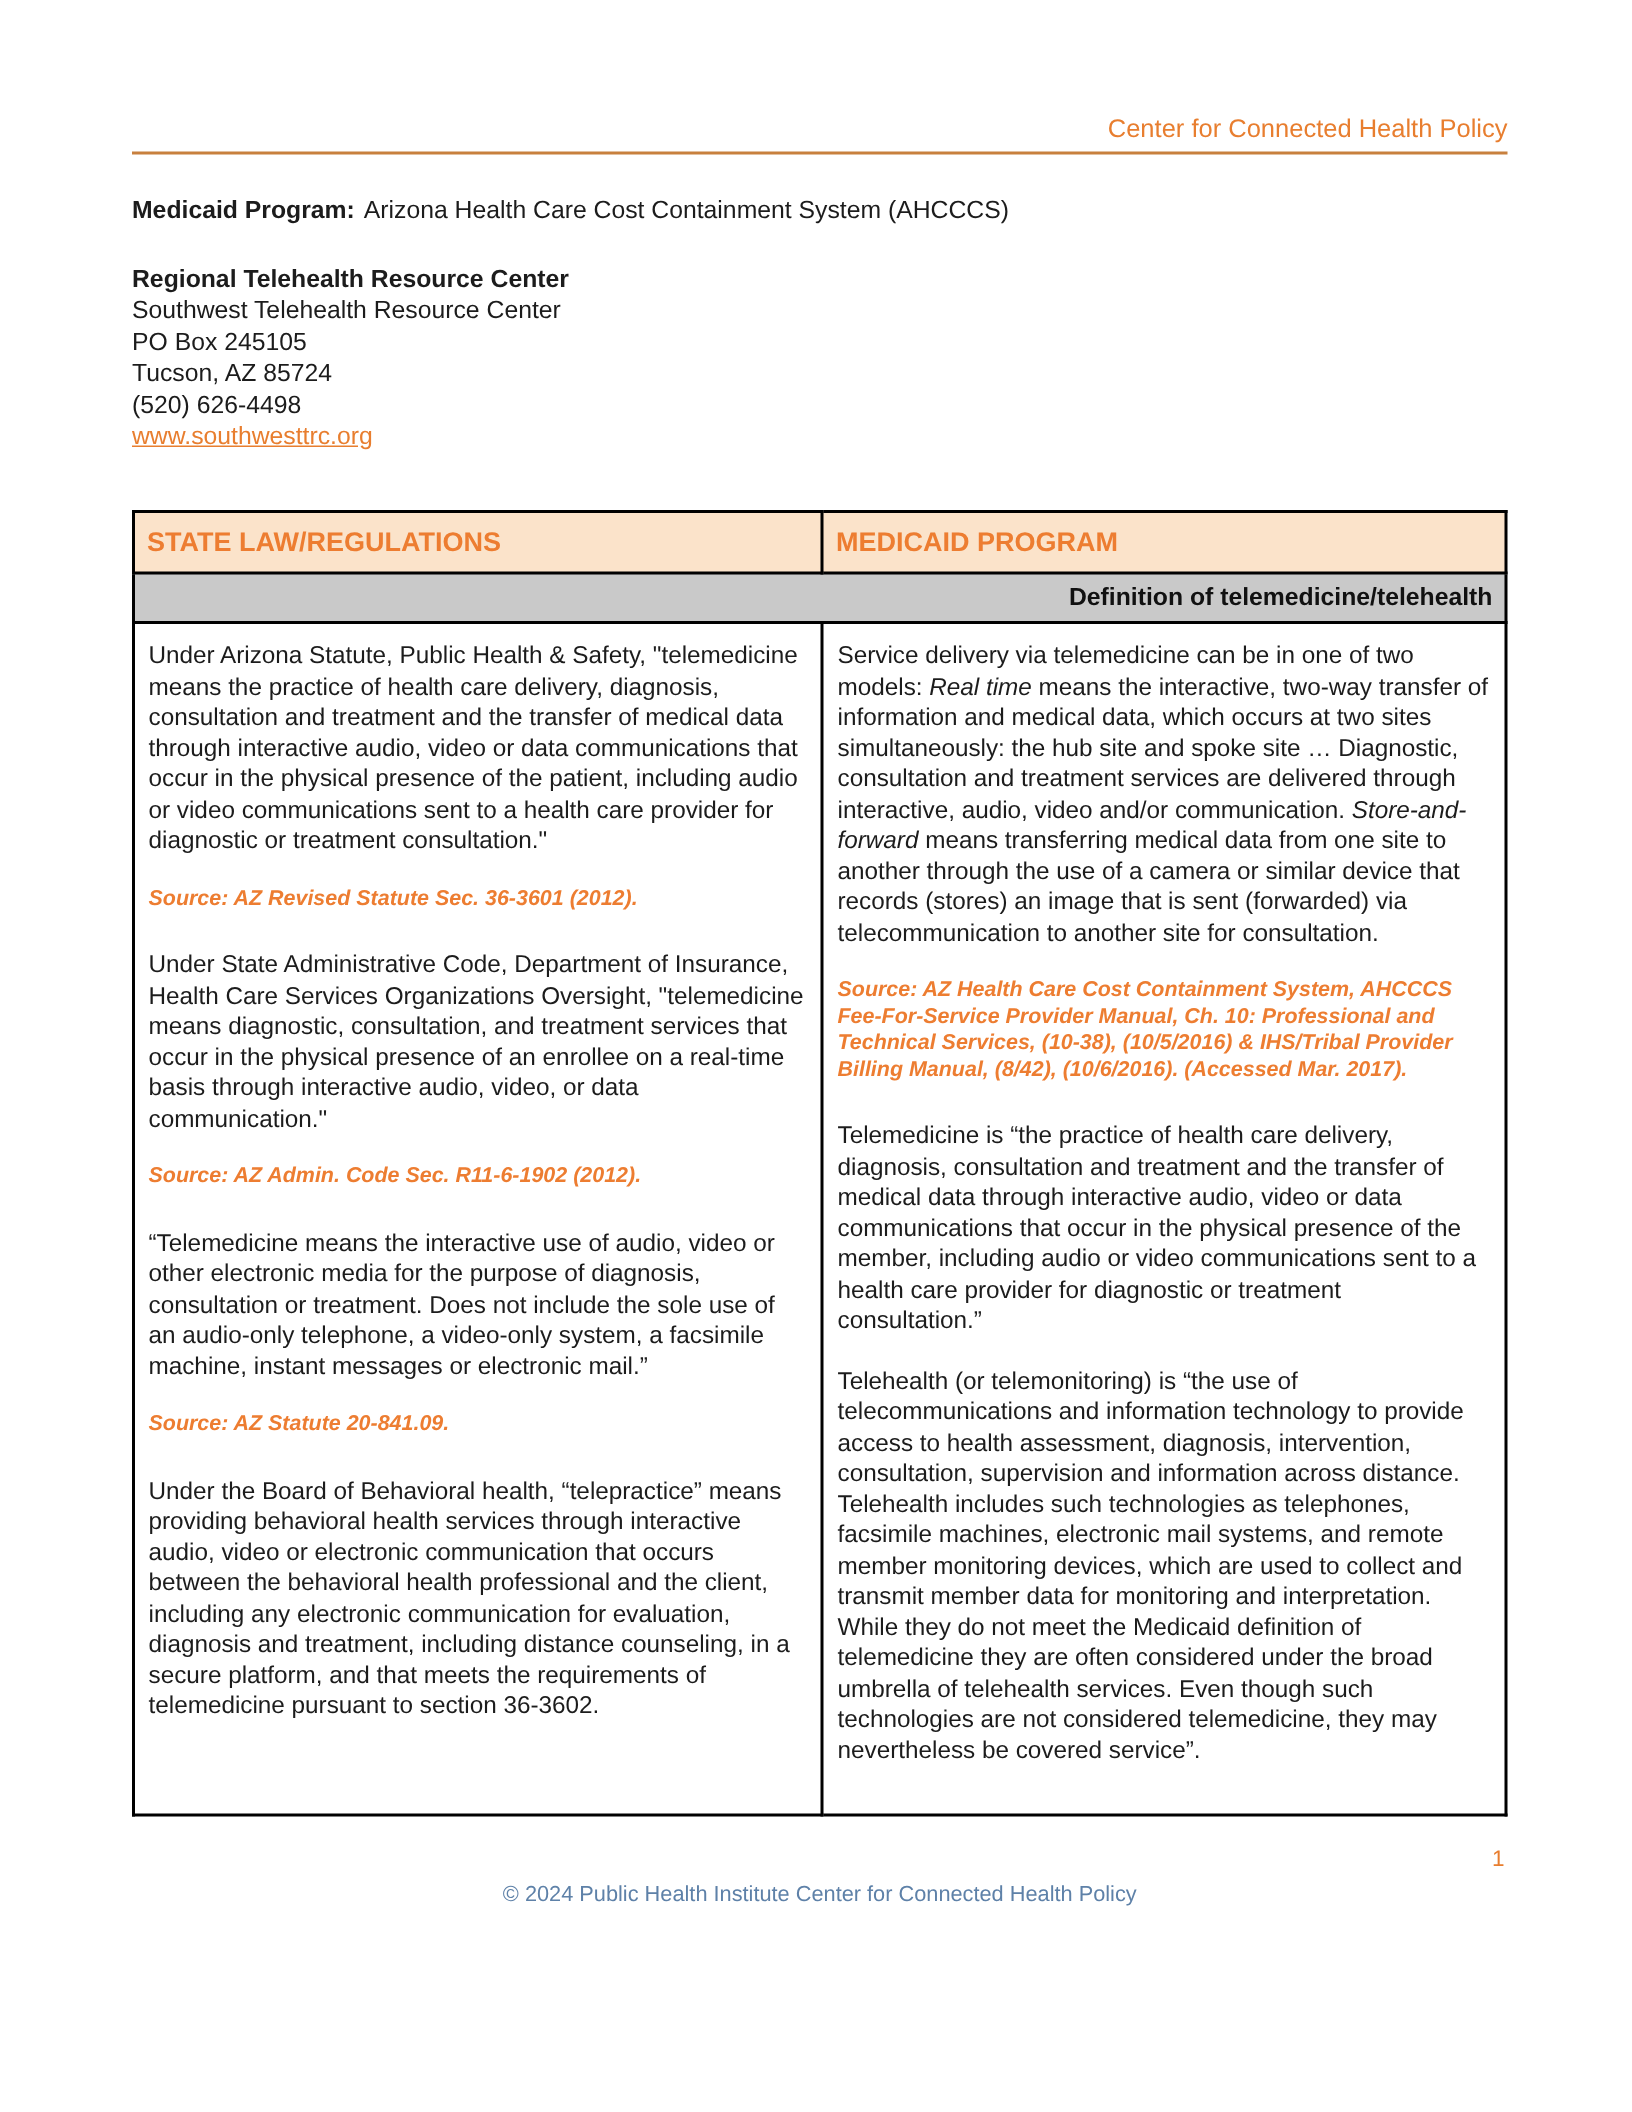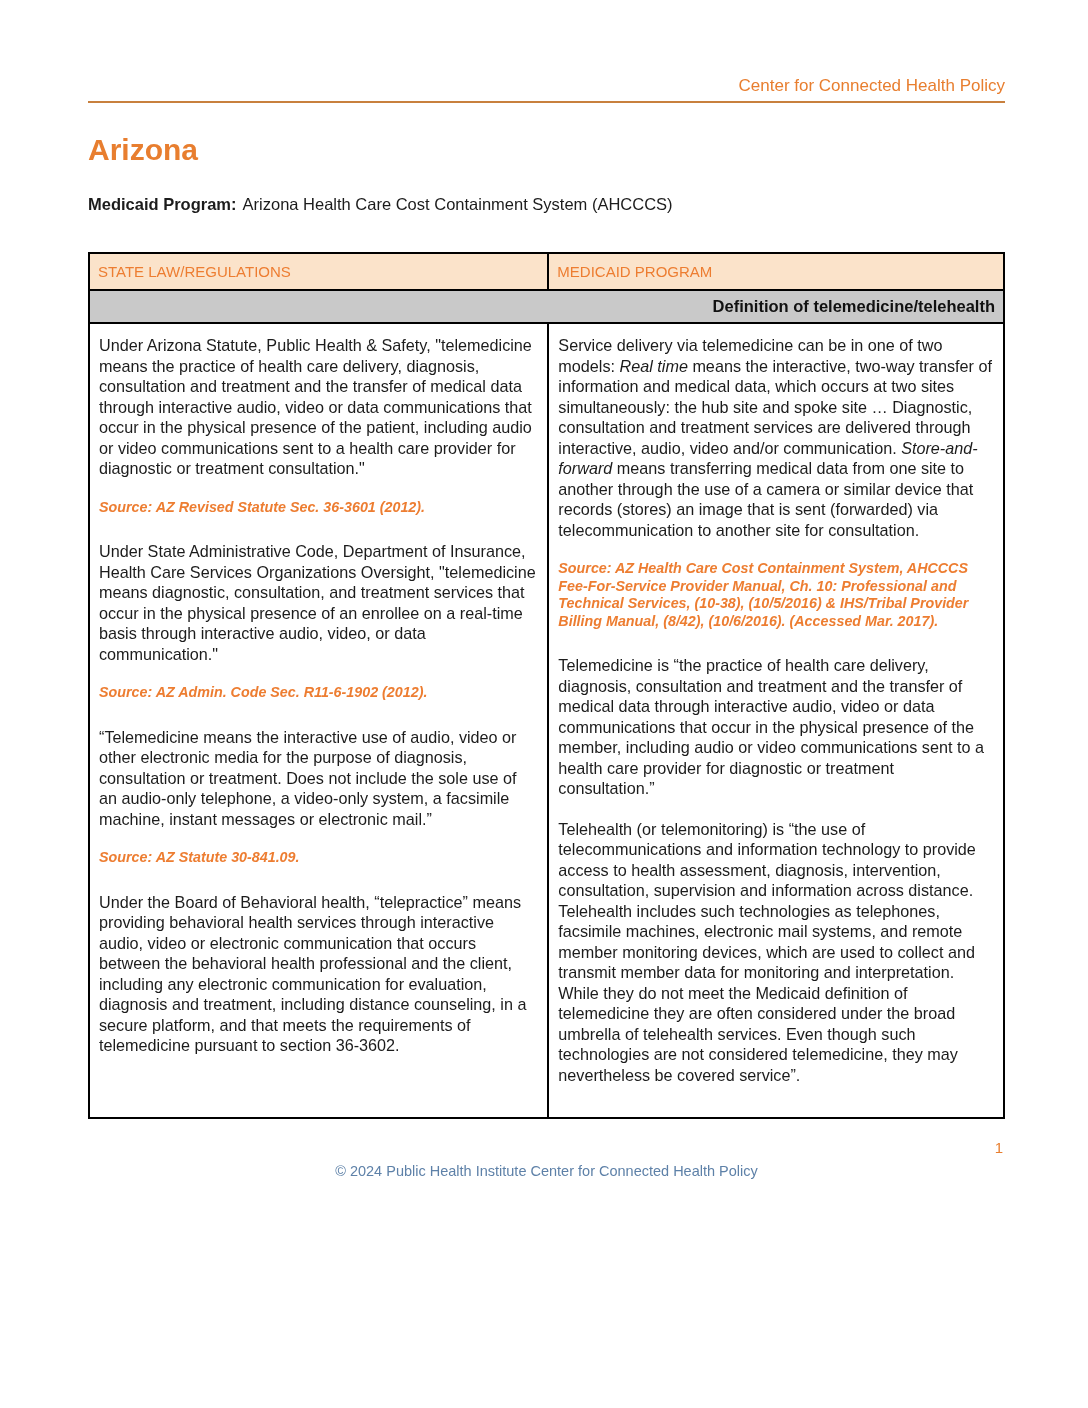--- a/index.html
+++ b/index.html
@@ -23,21 +23,21 @@
   .info-row.first{margin-top:28px;}
   .info-row.second{margin-top:22px;}
   .info-value{margin-left:6px;text-align:center;}
   .b{font-weight:bold;}
   .contact{margin-top:26px;font-size:16.5px;line-height:21px;color:var(--text);}
   .link{color:var(--accent-orange);text-decoration:underline;cursor:pointer;display:inline-block;}
   table.policy{margin-top:38px;width:100%;border-collapse:collapse;border:2px solid #000;table-layout:fixed;}
   table.policy th,table.policy td{border:2px solid #000;}
   table.policy th{
     background:var(--header-bg);color:var(--source-orange);text-align:left;
-    font-size:15px;font-weight:normal;padding:9px 8px;
+    font-size:18px;font-weight:bold;padding:9px 8px;
   }
   td.section{background:var(--section-bg);font-weight:bold;font-size:16.5px;padding:6px 8px;color:#111;text-align:right;}
   td.cell{vertical-align:top;padding:11px 10px 12px 9px;background:#fff;}
   .para{font-size:16.2px;line-height:20.5px;margin:0 0 20px 0;color:var(--text);}
   .source{
     color:var(--source-orange);font-weight:bold;font-style:italic;
     font-size:14.3px;line-height:17.5px;margin:0 0 25px 0;
   }
   .gap{margin-top:22px;}
   .it{font-style:italic;}
@@ -47,25 +47,34 @@
 </style>
 </head>
 <body>
 
 <div class="page">
   <div class="content">
 
     <div class="brand">Center for Connected Health Policy</div>
     <div class="rule"></div>
 
-    <h1 class="title">Arizona</h1>
 
     <p class="info-row first"><span class="b">Medicaid Program:</span><span class="info-value">Arizona Health Care Cost Containment System (AHCCCS)</span></p>
 
 
+    <div class="contact">
+      <div class="b">Regional Telehealth Resource Center</div>
+      <div id="contact-lines">
+          <div>Southwest Telehealth Resource Center</div>
+          <div>PO Box 245105</div>
+          <div>Tucson, AZ 85724</div>
+          <div>(520) 626-4498</div>
+        </div>
+      <span class="link">www.southwesttrc.org</span>
+    </div>
 
     <table class="policy">
       <colgroup>
           <col style="width:50.2%">
           <col style="width:49.8%">
         </colgroup>
       <tbody>
           <tr>
         <th>STATE LAW/REGULATIONS</th>
         <th>MEDICAID PROGRAM</th>
@@ -73,21 +82,21 @@
       <tr>
         <td class="section" colspan="2">Definition of telemedicine/telehealth</td>
       </tr>
       <tr>
         <td class="cell" id="col-left">
               <p class="para"><span>Under Arizona Statute, Public Health &amp; Safety, "telemedicine means the practice of health care delivery, diagnosis, consultation and treatment and the transfer of medical data through interactive audio, video or data communications that occur in the physical presence of the patient, including audio or video communications sent to a health care provider for diagnostic or treatment consultation."</span></p>
               <p class="source"><span>Source: AZ Revised Statute Sec. 36-3601 (2012).</span></p>
               <p class="para"><span>Under State Administrative Code, Department of Insurance, Health Care Services Organizations Oversight, "telemedicine means diagnostic, consultation, and treatment services that occur in the physical presence of an enrollee on a real-time basis through interactive audio, video, or data communication."</span></p>
               <p class="source"><span>Source: AZ Admin. Code Sec. R11-6-1902 (2012).</span></p>
               <p class="para gap"><span>“Telemedicine means the interactive use of audio, video or other electronic media for the purpose of diagnosis, consultation or treatment.  Does not include the sole use of an audio-only telephone, a video-only system, a facsimile machine, instant messages or electronic mail.”</span></p>
-              <p class="source"><span>Source: AZ Statute 30-841.09.</span></p>
+              <p class="source"><span>Source: AZ Statute 20-841.09.</span></p>
               <p class="para"><span>Under the Board of Behavioral health, “telepractice” means providing behavioral health services through interactive audio, video or electronic communication that occurs between the behavioral health professional and the client, including any electronic communication for evaluation, diagnosis and treatment, including distance counseling, in a secure platform, and that meets the requirements of telemedicine pursuant to section 36-3602.</span></p>
             </td>
         <td class="cell" id="col-right">
               <p class="para"><span>Service delivery via telemedicine can be in one of two models: </span><span class="it">Real time</span><span> means the interactive, two-way transfer of information and medical data, which occurs at two sites simultaneously: the hub site and spoke site … Diagnostic, consultation and treatment services are delivered through interactive, audio, video and/or communication.  </span><span class="it">Store-and-forward</span><span> means transferring medical data from one site to another through the use of a camera or similar device that records (stores) an image that is sent (forwarded) via telecommunication to another site for consultation.</span></p>
               <p class="source"><span>Source: AZ Health Care Cost Containment System, AHCCCS Fee-For-Service Provider Manual, Ch. 10: Professional and Technical Services, (10-38), (10/5/2016) &amp; IHS/Tribal Provider Billing Manual, (8/42), (10/6/2016). (Accessed Mar. 2017).</span></p>
               <p class="para"><span>Telemedicine is “the practice of health care delivery, diagnosis, consultation and treatment and the transfer of medical data through interactive audio, video or data communications that occur in the physical presence of the member, including audio or video communications sent to a health care provider for diagnostic or treatment consultation.”</span></p>
               <p class="para"><span>Telehealth (or telemonitoring) is “the use of telecommunications and information technology to provide access to health assessment, diagnosis, intervention, consultation, supervision and information across distance. Telehealth includes such technologies as telephones, facsimile machines, electronic mail systems, and remote member monitoring devices, which are used to collect and transmit member data for monitoring and interpretation.  While they do not meet the Medicaid definition of telemedicine they are often considered under the broad umbrella of telehealth services.  Even though such technologies are not considered telemedicine, they may nevertheless be covered service”.</span></p>
             </td>
       </tr>
     </tbody>

